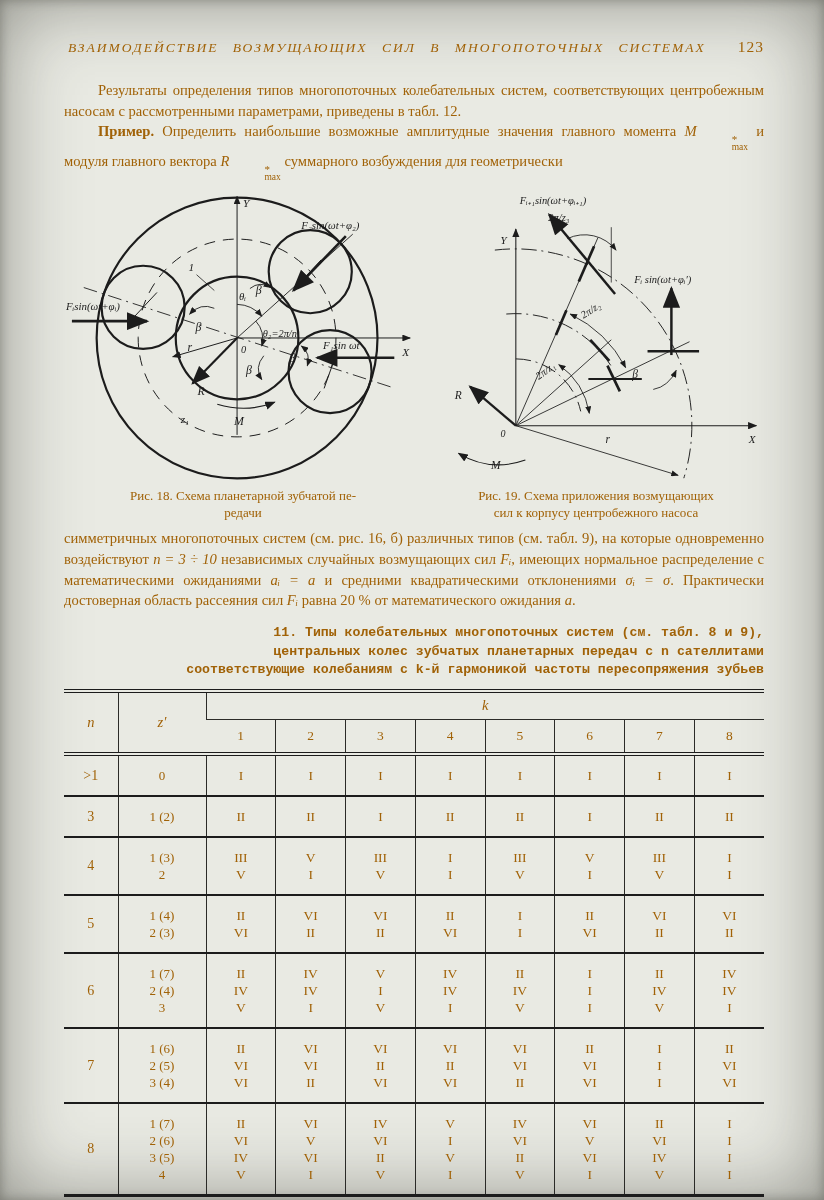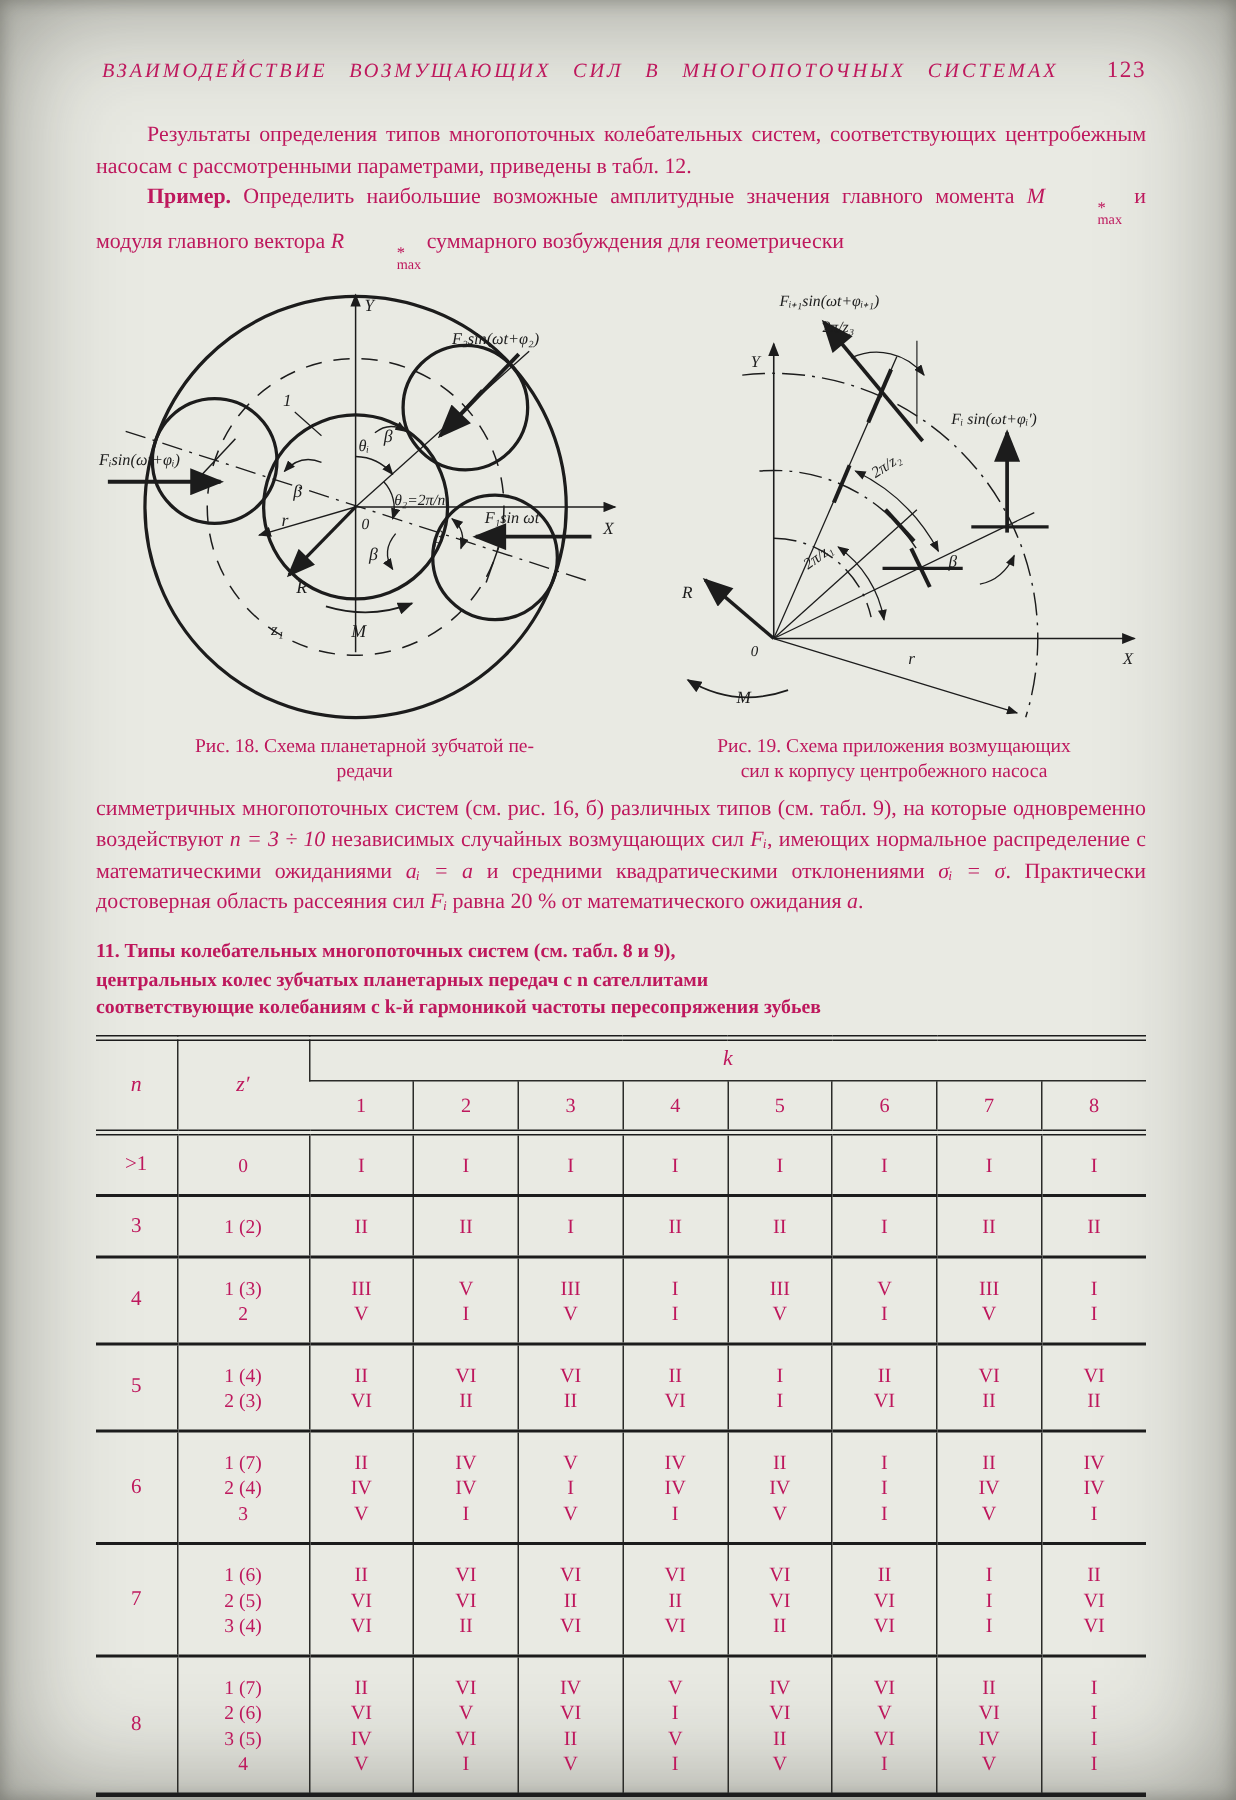--- a/index.html
+++ b/index.html
@@ -1,34 +1,34 @@
 <!DOCTYPE html>
 <html><head>
 <meta charset="utf-8">
 <style>
   html,body{margin:0;padding:0;background:#a8a8a2;}
   .page{
     position:relative;width:824px;height:1200px;margin:0 auto;
     background:#e9eae3;
     box-shadow:inset 0 0 80px rgba(55,55,48,.5), inset 0 0 12px rgba(55,55,48,.4);
     box-sizing:border-box;padding:38px 60px 0 64px;
-    color:#be185d;font-family:"Liberation Serif",serif;overflow:hidden;
+    color:#a16207;font-family:"Liberation Serif",serif;overflow:hidden;
   }
   .running-head{display:flex;justify-content:space-between;align-items:baseline;margin:0 0 24px 4px;}
   .rh-title{font-style:italic;font-size:13.5px;letter-spacing:2px;word-spacing:9px;white-space:nowrap;}
   .rh-num{font-size:15.5px;letter-spacing:1px;}
   p.body{font-size:14.6px;line-height:1.42;text-align:justify;margin:0;text-indent:34px;}
   .lead{font-weight:bold;}
   .mvar{font-style:italic;}
   .ss{display:inline-flex;flex-direction:column;align-items:flex-start;line-height:.78;font-size:9.5px;vertical-align:-7px;margin-left:1px;font-style:normal;}
   .ss .sp{font-size:11px;}
   .figrow{display:flex;justify-content:space-between;align-items:flex-start;margin:8px 0 6px;}
   .figure{text-align:center;}
   .figcap{font-weight:normal;font-size:13px;line-height:1.3;margin-top:2px;}
-  .tbl-title{text-align:left;font-weight:bold;font-size:13.2px;line-height:1.4;margin:13px 0 9px;}
+  .tbl-title{text-align:right;font-weight:bold;font-size:13.2px;line-height:1.4;margin:13px 0 9px;font-family:Liberation Mono, monospace;}
   table.types{border-collapse:collapse;width:100%;font-size:13.5px;
     border-top:4px double #1c1c1c;border-bottom:3px solid #1c1c1c;table-layout:fixed;}
   .types th,.types td{border-left:1.2px solid #2b2b28;text-align:center;vertical-align:middle;padding:0;}
   .types th:first-child,.types td:first-child{border-left:none;}
   .types thead th{font-style:italic;font-weight:normal;font-size:14.5px;}
   .types th.rspan{border-bottom:4px double #1c1c1c;}
   .types th.kspan{border-bottom:1.5px solid #2b2b28;height:26px;}
   .types th.knum{border-bottom:4px double #1c1c1c;height:32px;font-size:13.5px;font-style:normal;}
   .types tbody td{border-top:2.2px solid #1c1c1c;padding:11px 0;line-height:17px;white-space:pre-line;}
   .types tbody tr:first-child td{border-top:none;}

